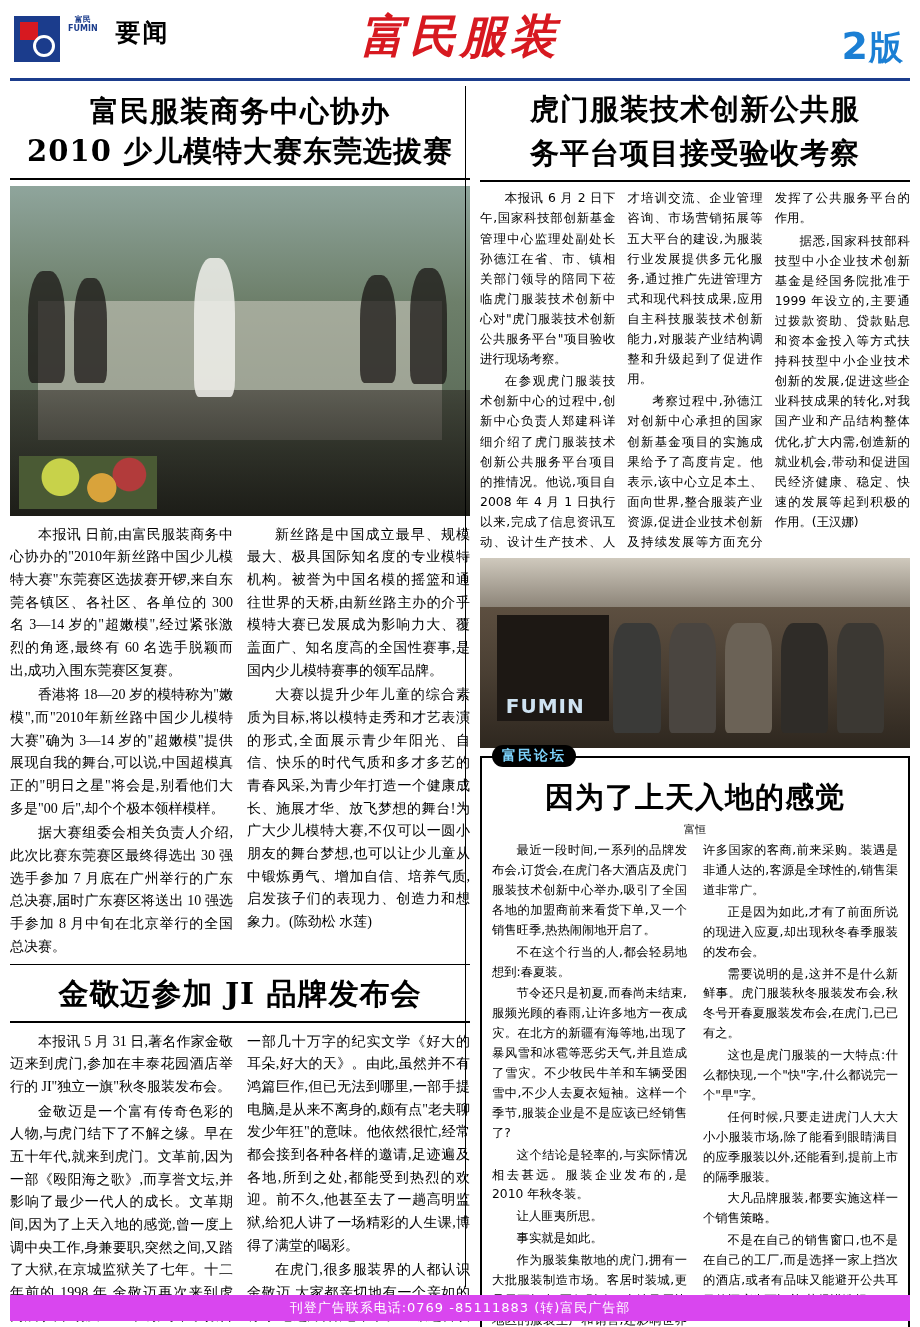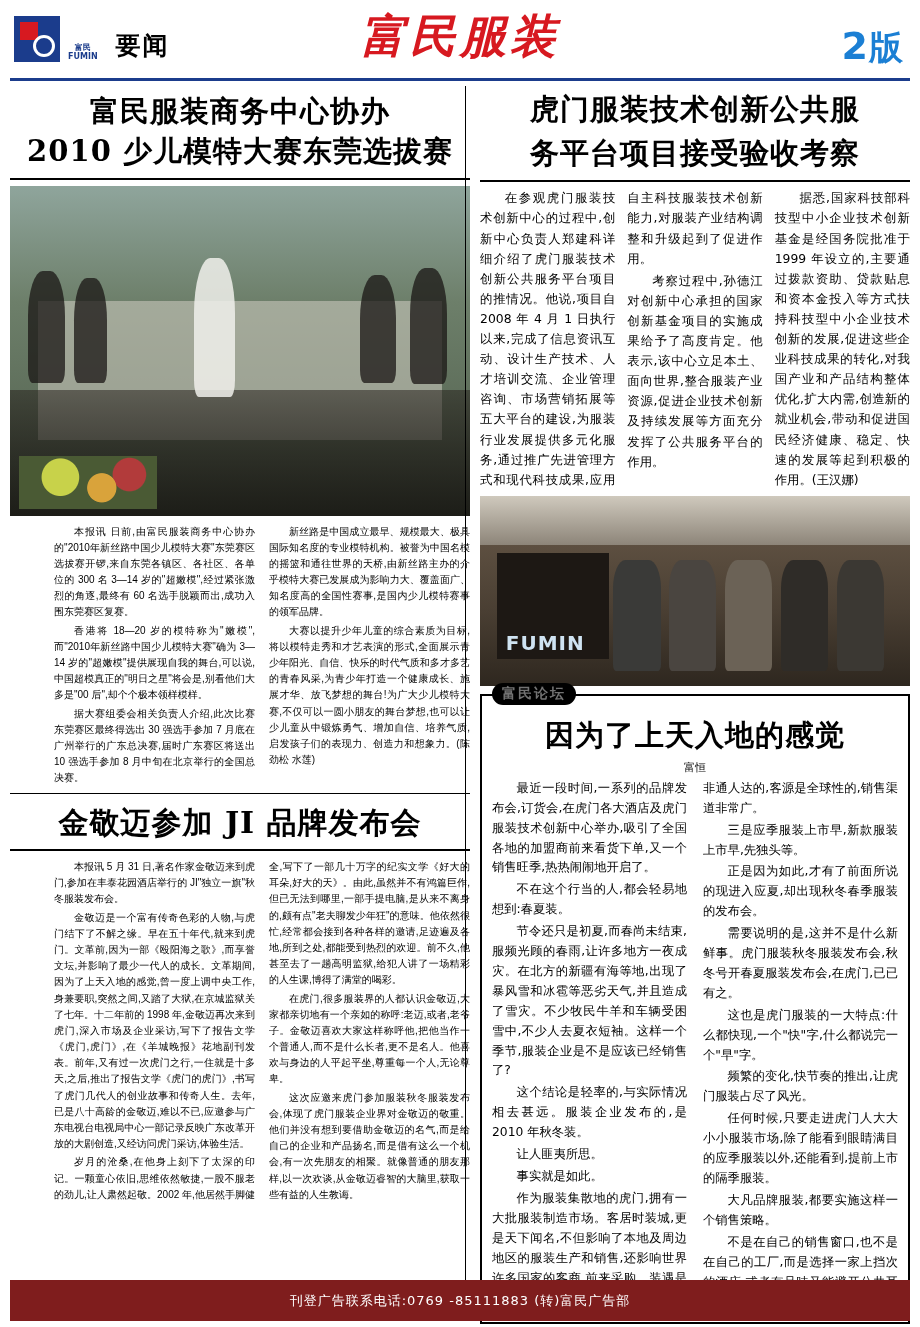--- a/index.html
+++ b/index.html
@@ -18,21 +18,21 @@
     padding:0 10px;
   }
   
   .masthead{
     position:relative;
     height:78px;
     border-bottom:3px solid #1b3c8c;
     display:flex;align-items:center;
   }
   .logo-block{
-    display:flex;align-items:flex-end;gap:8px;
+    display:flex;align-items:flex-start;gap:8px;
     margin-left:4px;
   }
   .logo-mark{
     width:46px;height:46px;
     background:#1b3c8c;
     position:relative;
     display:flex;align-items:center;justify-content:center;
   }
   .logo-mark:before{
     content:"";
@@ -94,25 +94,24 @@
     overflow:hidden;
   }
   .photo .sky{position:absolute;inset:0;background:linear-gradient(180deg,#8fa59c 0%,#6d7f6a 35%,#4e5c4a 100%);}
   .photo .stage{position:absolute;left:6%;right:6%;top:35%;height:42%;background:rgba(210,205,195,.55);}
   .photo .crowd{position:absolute;left:0;right:0;bottom:0;height:38%;background:linear-gradient(180deg,rgba(40,35,30,.55),rgba(20,18,15,.85));}
   .photo .fig{position:absolute;background:rgba(25,22,20,.75);border-radius:40% 40% 12% 12%;}
   .photo .flowers{position:absolute;left:2%;bottom:2%;width:30%;height:16%;background:radial-gradient(circle at 30% 40%,#c8d24a 0 18%,transparent 19%),radial-gradient(circle at 60% 60%,#d9a33b 0 16%,transparent 17%),radial-gradient(circle at 80% 35%,#b23b3b 0 14%,transparent 15%),#4a5a34;}
   
   .cols-2{
     column-count:2;column-gap:14px;
-    font-size:10px;line-height:1.62;
+    font-size:14px;line-height:1.62;
     text-align:justify;
-    font-family:Liberation Sans, sans-serif;
+    font-family:Liberation Serif, serif;
     margin-top:8px;
-    margin-left:44px;
   }
   .cols-2 p{margin:0 0 2px;text-indent:2em;}
   .hl-2{font-size:30px;letter-spacing:1px;margin:10px 0 4px;}
   
   .hl-r1{font-size:29px;line-height:1.3;letter-spacing:1px;margin:2px 0 6px;}
   .right-text{
     column-count:3;column-gap:12px;
     font-size:12.4px;line-height:1.62;text-align:justify;
   }
   .right-text p{margin:0 0 2px;text-indent:2em;}
@@ -127,40 +126,40 @@
   .photo2 .p{position:absolute;bottom:8%;width:11%;height:58%;background:#2b2a28;border-radius:26% 26% 6% 6%;}
   
   .forum{
     border:2px solid #000;
     margin-top:8px;
     padding:8px 10px 10px;
     position:relative;
   }
   .forum-tag{
     position:absolute;top:-13px;left:10px;
-    background:#000;color:#737373;
+    background:#000;color:#7dd3fc;
     font-size:14px;font-weight:bold;
     padding:2px 10px;border-radius:11px;
     letter-spacing:2px;
   }
   .forum-hl{
     text-align:center;font-size:29px;font-weight:bold;
     font-family:"DejaVu Serif","Liberation Serif",serif;
     margin:12px 0 4px;letter-spacing:1px;
   }
   .byline{font-size:11px;text-align:center;margin-bottom:4px;}
   .forum-body{
     column-count:2;column-gap:16px;
     font-size:12.3px;line-height:1.62;text-align:justify;
   }
   .forum-body p{margin:0 0 2px;text-indent:2em;}
   
   .footer{
     position:absolute;left:10px;right:10px;bottom:6px;
-    height:41px;background:#7f1d1d;color:#fff;
+    height:26px;background:#d946ef;color:#fff;
     display:flex;align-items:center;justify-content:center;
     font-size:13px;letter-spacing:1px;
   }
   .divider-v{
     position:absolute;left:465px;top:86px;bottom:40px;
     border-left:1px solid #000;
   }
   .hr-thin{border:none;border-top:1px solid #000;margin:6px 0;}
   .hr-thick{border:none;border-top:2px solid #000;margin:8px 0 6px;}
 </style>
@@ -226,20 +225,21 @@
       </div>
     </div>
 
     <div class="col-right">
 
       <div class="headline hl-r1">虎门服装技术创新公共服</div>
       <div class="headline hl-r1">务平台项目接受验收考察</div>
       <hr class="hr-thick">
 
       <div class="right-text">
+        <p>本报讯 6 月 2 日下午,国家科技部创新基金管理中心监理处副处长孙德江在省、市、镇相关部门领导的陪同下莅临虎门服装技术创新中心对"虎门服装技术创新公共服务平台"项目验收进行现场考察。</p>
         <p>在参观虎门服装技术创新中心的过程中,创新中心负责人郑建科详细介绍了虎门服装技术创新公共服务平台项目的推情况。他说,项目自 2008 年 4 月 1 日执行以来,完成了信息资讯互动、设计生产技术、人才培训交流、企业管理咨询、市场营销拓展等五大平台的建设,为服装行业发展提供多元化服务,通过推广先进管理方式和现代科技成果,应用自主科技服装技术创新能力,对服装产业结构调整和升级起到了促进作用。</p>
         <p>考察过程中,孙德江对创新中心承担的国家创新基金项目的实施成果给予了高度肯定。他表示,该中心立足本土、面向世界,整合服装产业资源,促进企业技术创新及持续发展等方面充分发挥了公共服务平台的作用。</p>
         <p>据悉,国家科技部科技型中小企业技术创新基金是经国务院批准于 1999 年设立的,主要通过拨款资助、贷款贴息和资本金投入等方式扶持科技型中小企业技术创新的发展,促进这些企业科技成果的转化,对我国产业和产品结构整体优化,扩大内需,创造新的就业机会,带动和促进国民经济健康、稳定、快速的发展等起到积极的作用。(王汉娜)</p>
       </div>
 
       <div class="photo2">
         <div class="wall"></div>
         <div class="ceil"></div>
         <div class="panel"></div>
         <div class="logo">FUMIN</div>
@@ -256,25 +256,23 @@
         <div class="byline">富恒</div>
         <div class="forum-body">
           <p>最近一段时间,一系列的品牌发布会,订货会,在虎门各大酒店及虎门服装技术创新中心举办,吸引了全国各地的加盟商前来看货下单,又一个销售旺季,热热闹闹地开启了。</p>
           <p>不在这个行当的人,都会轻易地想到:春夏装。</p>
           <p>节令还只是初夏,而春尚未结束,服频光顾的春雨,让许多地方一夜成灾。在北方的新疆有海等地,出现了暴风雪和冰雹等恶劣天气,并且造成了雪灾。不少牧民牛羊和车辆受困雪中,不少人去夏衣短袖。这样一个季节,服装企业是不是应该已经销售了?</p>
           <p>这个结论是轻率的,与实际情况相去甚远。服装企业发布的,是 2010 年秋冬装。</p>
           <p>让人匪夷所思。</p>
           <p>事实就是如此。</p>
           <p>作为服装集散地的虎门,拥有一大批服装制造市场。客居时装城,更是天下闻名,不但影响了本地及周边地区的服装生产和销售,还影响世界许多国家的客商,前来采购。装遇是非通人达的,客源是全球性的,销售渠道非常广。</p>
 
-          <p>三是应季服装上市早,新款服装上市早,先独头等。</p>
           <p>正是因为如此,才有了前面所说的现进入应夏,却出现秋冬春季服装的发布会。</p>
           <p>需要说明的是,这并不是什么新鲜事。虎门服装秋冬服装发布会,秋冬号开春夏服装发布会,在虎门,已已有之。</p>
           <p>这也是虎门服装的一大特点:什么都快现,一个"快"字,什么都说完一个"早"字。</p>
-          <p>频繁的变化,快节奏的推出,让虎门服装占尽了风光。</p>
           <p>任何时候,只要走进虎门人大大小小服装市场,除了能看到眼睛满目的应季服装以外,还能看到,提前上市的隔季服装。</p>
           <p>大凡品牌服装,都要实施这样一个销售策略。</p>
           <p>不是在自己的销售窗口,也不是在自己的工厂,而是选择一家上挡次的酒店,或者有品味又能避开公共耳目的酒店先下订单,获得进选标。</p>
 
         </div>
       </div>
     </div>
   </div>
 
   <div class="divider-v"></div>

